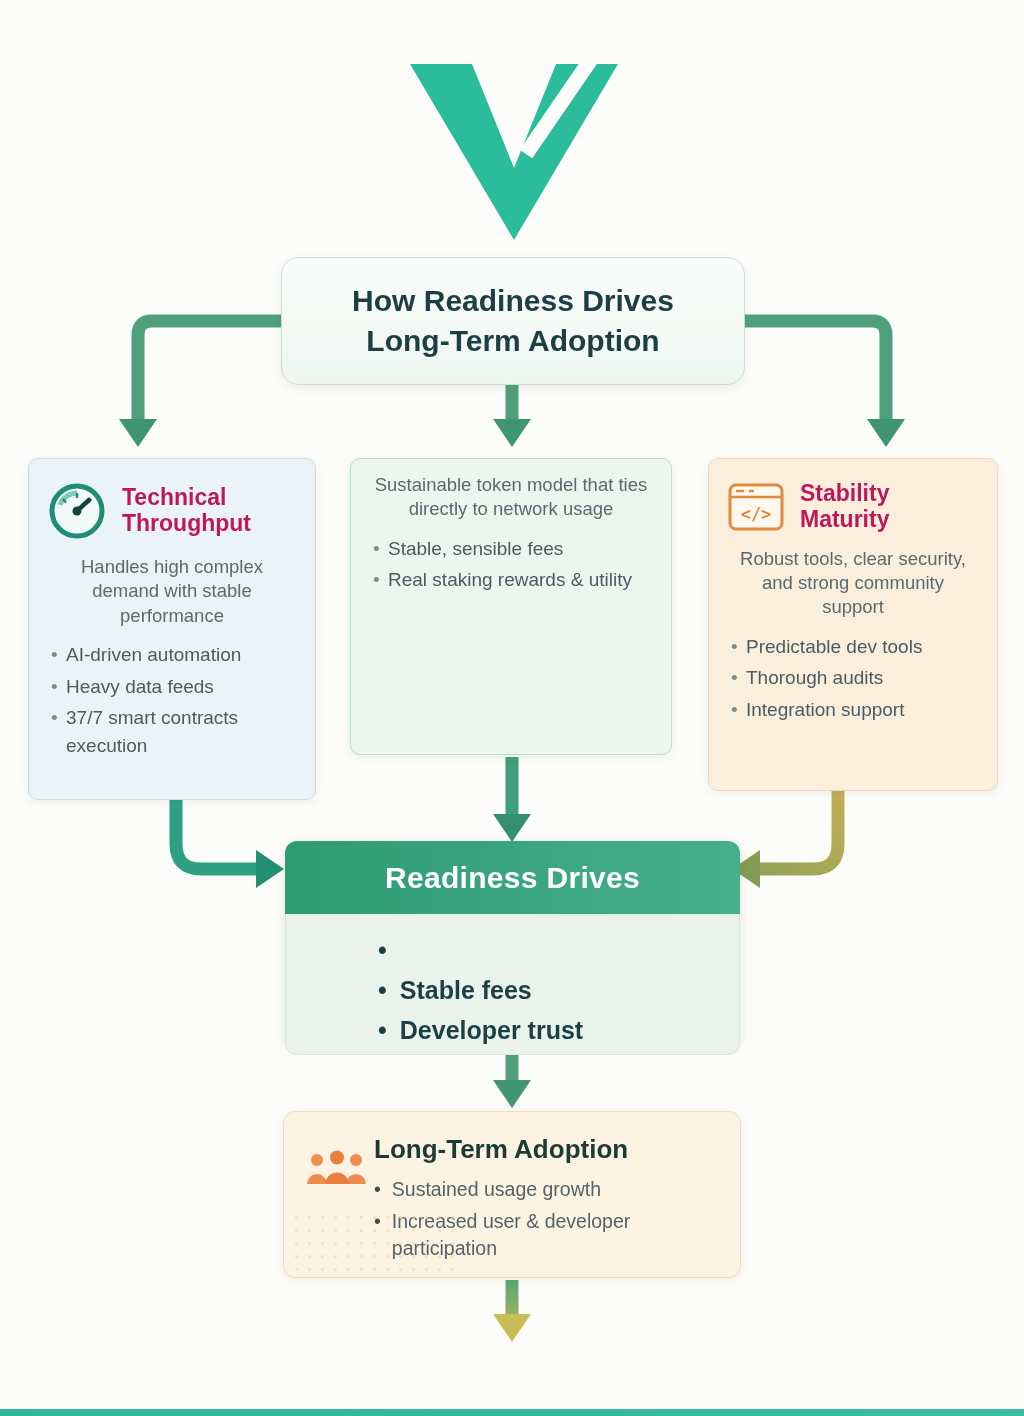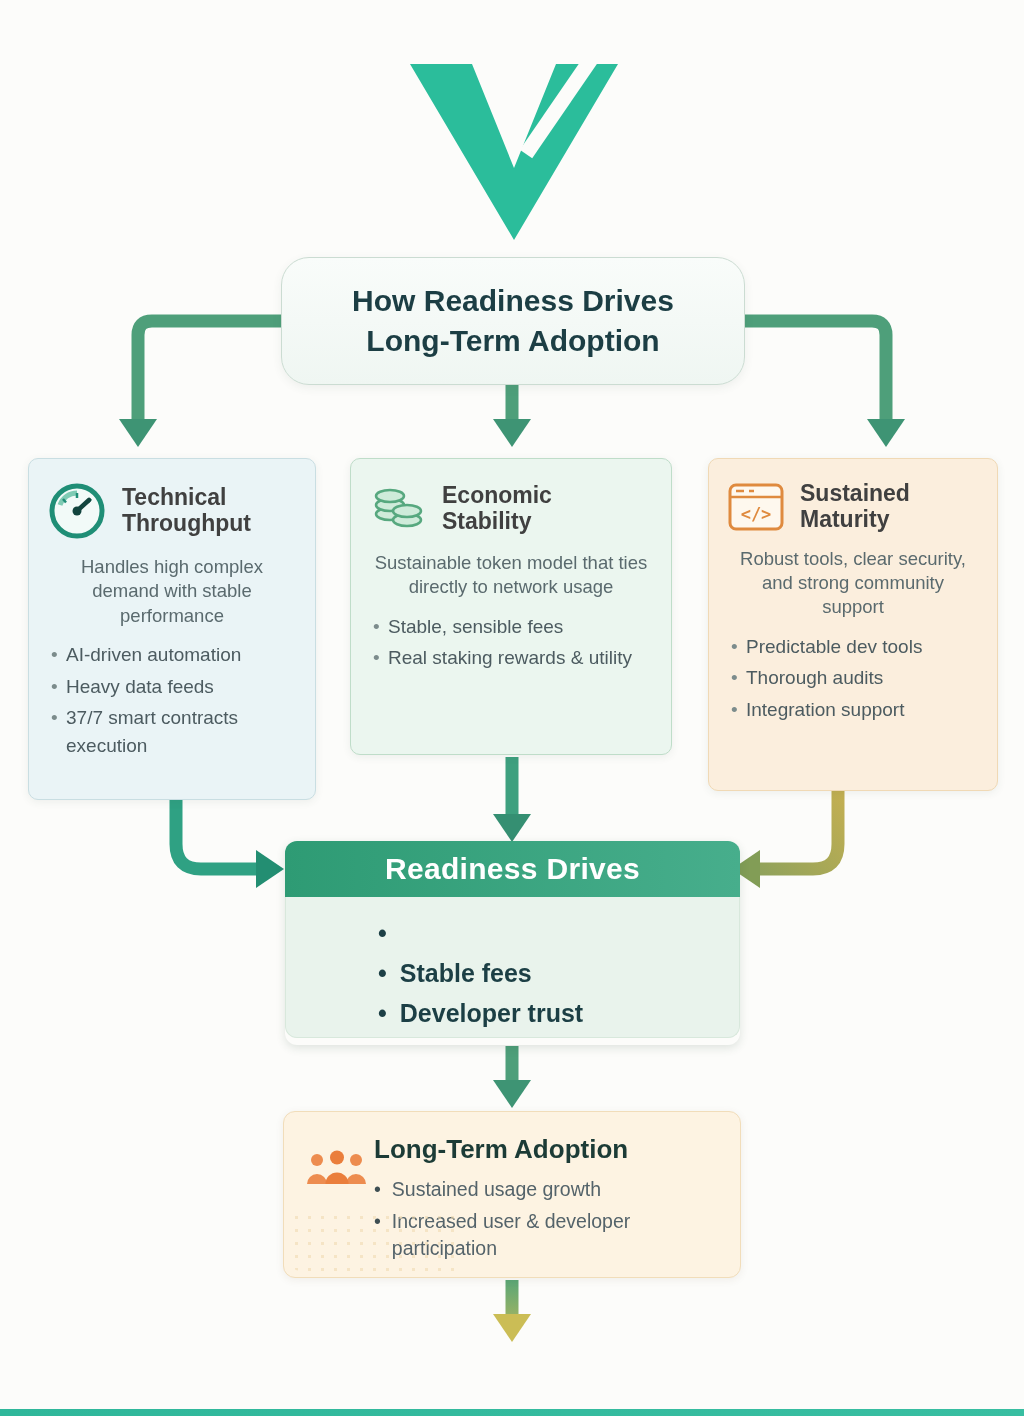--- a/index.html
+++ b/index.html
@@ -8,46 +8,46 @@
     background:#FCFCFA;
     font-family:"Liberation Sans","DejaVu Sans",sans-serif;
   }
   svg{display:block;}
   .arrows{position:absolute;left:0;top:0;z-index:1;}
   .logo{position:absolute;left:396px;top:58px;z-index:2;}
 
   .title-box{
     position:absolute;left:281px;top:257px;width:462px;height:126px;z-index:2;
     background:linear-gradient(180deg,#F9FCFA,#EFF6F2);
-    border:1.5px solid #CBDCD2;border-radius:28px;
+    border:1.5px solid #CBDCD2;border-radius:18px;
     box-shadow:0 3px 10px rgba(60,90,80,.08);
     display:flex;flex-direction:column;align-items:center;justify-content:center;
     color:#1C3E44;font-size:30px;font-weight:700;line-height:1.32;text-align:center;
   }
 
   .card{
     position:absolute;z-index:2;border-radius:10px;box-sizing:border-box;
     box-shadow:0 2px 8px rgba(50,80,70,.08);
   }
   .card-1{left:28px;top:458px;width:288px;height:342px;background:#EAF4F6;border:1.5px solid #C9DEE2;}
   .card-2{left:350px;top:458px;width:322px;height:297px;background:#EBF6EF;border:1.5px solid #BFDDC9;}
   .card-3{left:708px;top:458px;width:290px;height:333px;background:#FBEEDD;border:1.5px solid #F0D9B5;}
   .card-head{display:flex;align-items:center;gap:15px;padding:22px 18px 0 18px;}
-  .card h2{margin:0;font-size:23px;line-height:1.12;color:#404040;font-weight:700;max-width:170px;}
+  .card h2{margin:0;font-size:23px;line-height:1.12;color:#be185d;font-weight:700;max-width:170px;}
   .card .desc{margin:14px 0 0;padding:0 20px;font-size:18.5px;line-height:1.32;color:#5A6A6E;text-align:center;}
   .card ul{margin:13px 0 0;padding:0 14px 0 22px;list-style:none;}
   .card li{position:relative;padding-left:15px;font-size:19px;line-height:1.45;color:#4C5B60;margin-top:4px;}
   .card li::before{content:"\2022";position:absolute;left:0;top:0;color:#7C8C8C;}
 
   .readiness{
     position:absolute;left:285px;top:841px;width:455px;height:204px;z-index:2;
     border-radius:12px;box-shadow:0 3px 10px rgba(40,80,60,.14);
   }
   .readiness-head{
-    height:56px;border-radius:12px 12px 0 0;
+    height:73px;border-radius:12px 12px 0 0;
     background:linear-gradient(90deg,#2E9B74,#47AE8C);
     display:flex;align-items:center;justify-content:center;
     color:#FFFFFF;font-size:30px;font-weight:700;letter-spacing:.3px;
   }
   .readiness-body{
     height:141px;background:#E9F3EC;border:1px solid #D8E8DC;border-top:none;
     border-radius:0 0 12px 12px;box-sizing:border-box;padding:16px 0 0 92px;
   }
   .r-bullet{display:flex;gap:13px;font-size:25px;font-weight:700;color:#1C3F45;line-height:40px;}
 
@@ -150,53 +150,39 @@
     </div>
     <p class="desc">Handles high complex demand with stable performance</p>
     <ul>
       <li><span>AI-driven automation</span></li>
       <li><span>Heavy data feeds</span></li>
       <li><span>37/7 smart contracts execution</span></li>
     </ul>
   </div>
 
   <div class="card card-2">
-    <div class="card-head">
-      <span>
-        <svg width="58" height="56" viewBox="0 0 58 56">
-          <g stroke="#57A87F" stroke-width="2.5" fill="#CFEBDA">
-            <ellipse cx="21" cy="33" rx="14" ry="6"></ellipse>
-            <ellipse cx="21" cy="24" rx="14" ry="6"></ellipse>
-            <ellipse cx="21" cy="15" rx="14" ry="6"></ellipse>
-            <ellipse cx="38" cy="39" rx="14" ry="6"></ellipse>
-            <ellipse cx="38" cy="30" rx="14" ry="6"></ellipse>
-          </g>
-        </svg>
-      </span>
-      <h2>Economic Stability</h2>
-    </div>
     <p class="desc">Sustainable token model that ties directly to network usage</p>
     <ul>
       <li><span>Stable, sensible fees</span></li>
       <li><span>Real staking rewards &amp; utility</span></li>
     </ul>
   </div>
 
   <div class="card card-3">
     <div class="card-head">
       <span>
         <svg width="58" height="50" viewBox="0 0 58 50">
           <rect x="3" y="3" width="52" height="44" rx="6" fill="#FEF8EE" stroke="#DF8A3E" stroke-width="3"></rect>
           <line x1="3" y1="15" x2="55" y2="15" stroke="#DF8A3E" stroke-width="2.5"></line>
           <line x1="9" y1="9" x2="17" y2="9" stroke="#DF8A3E" stroke-width="2.5"></line>
           <line x1="22" y1="9" x2="27" y2="9" stroke="#DF8A3E" stroke-width="2.5"></line>
           <text x="29" y="38" text-anchor="middle" font-family="DejaVu Sans Mono, monospace" font-size="17" font-weight="bold" fill="#DF8A3E">&lt;/&gt;</text>
         </svg>
       </span>
-      <h2>Sustained Maturity</h2>
+      <h2>Stability Maturity</h2>
     </div>
     <p class="desc">Robust tools, clear security, and strong community support</p>
     <ul>
       <li><span>Predictable dev tools</span></li>
       <li><span>Thorough audits</span></li>
       <li><span>Integration support</span></li>
     </ul>
   </div>
 
   <div class="readiness">

